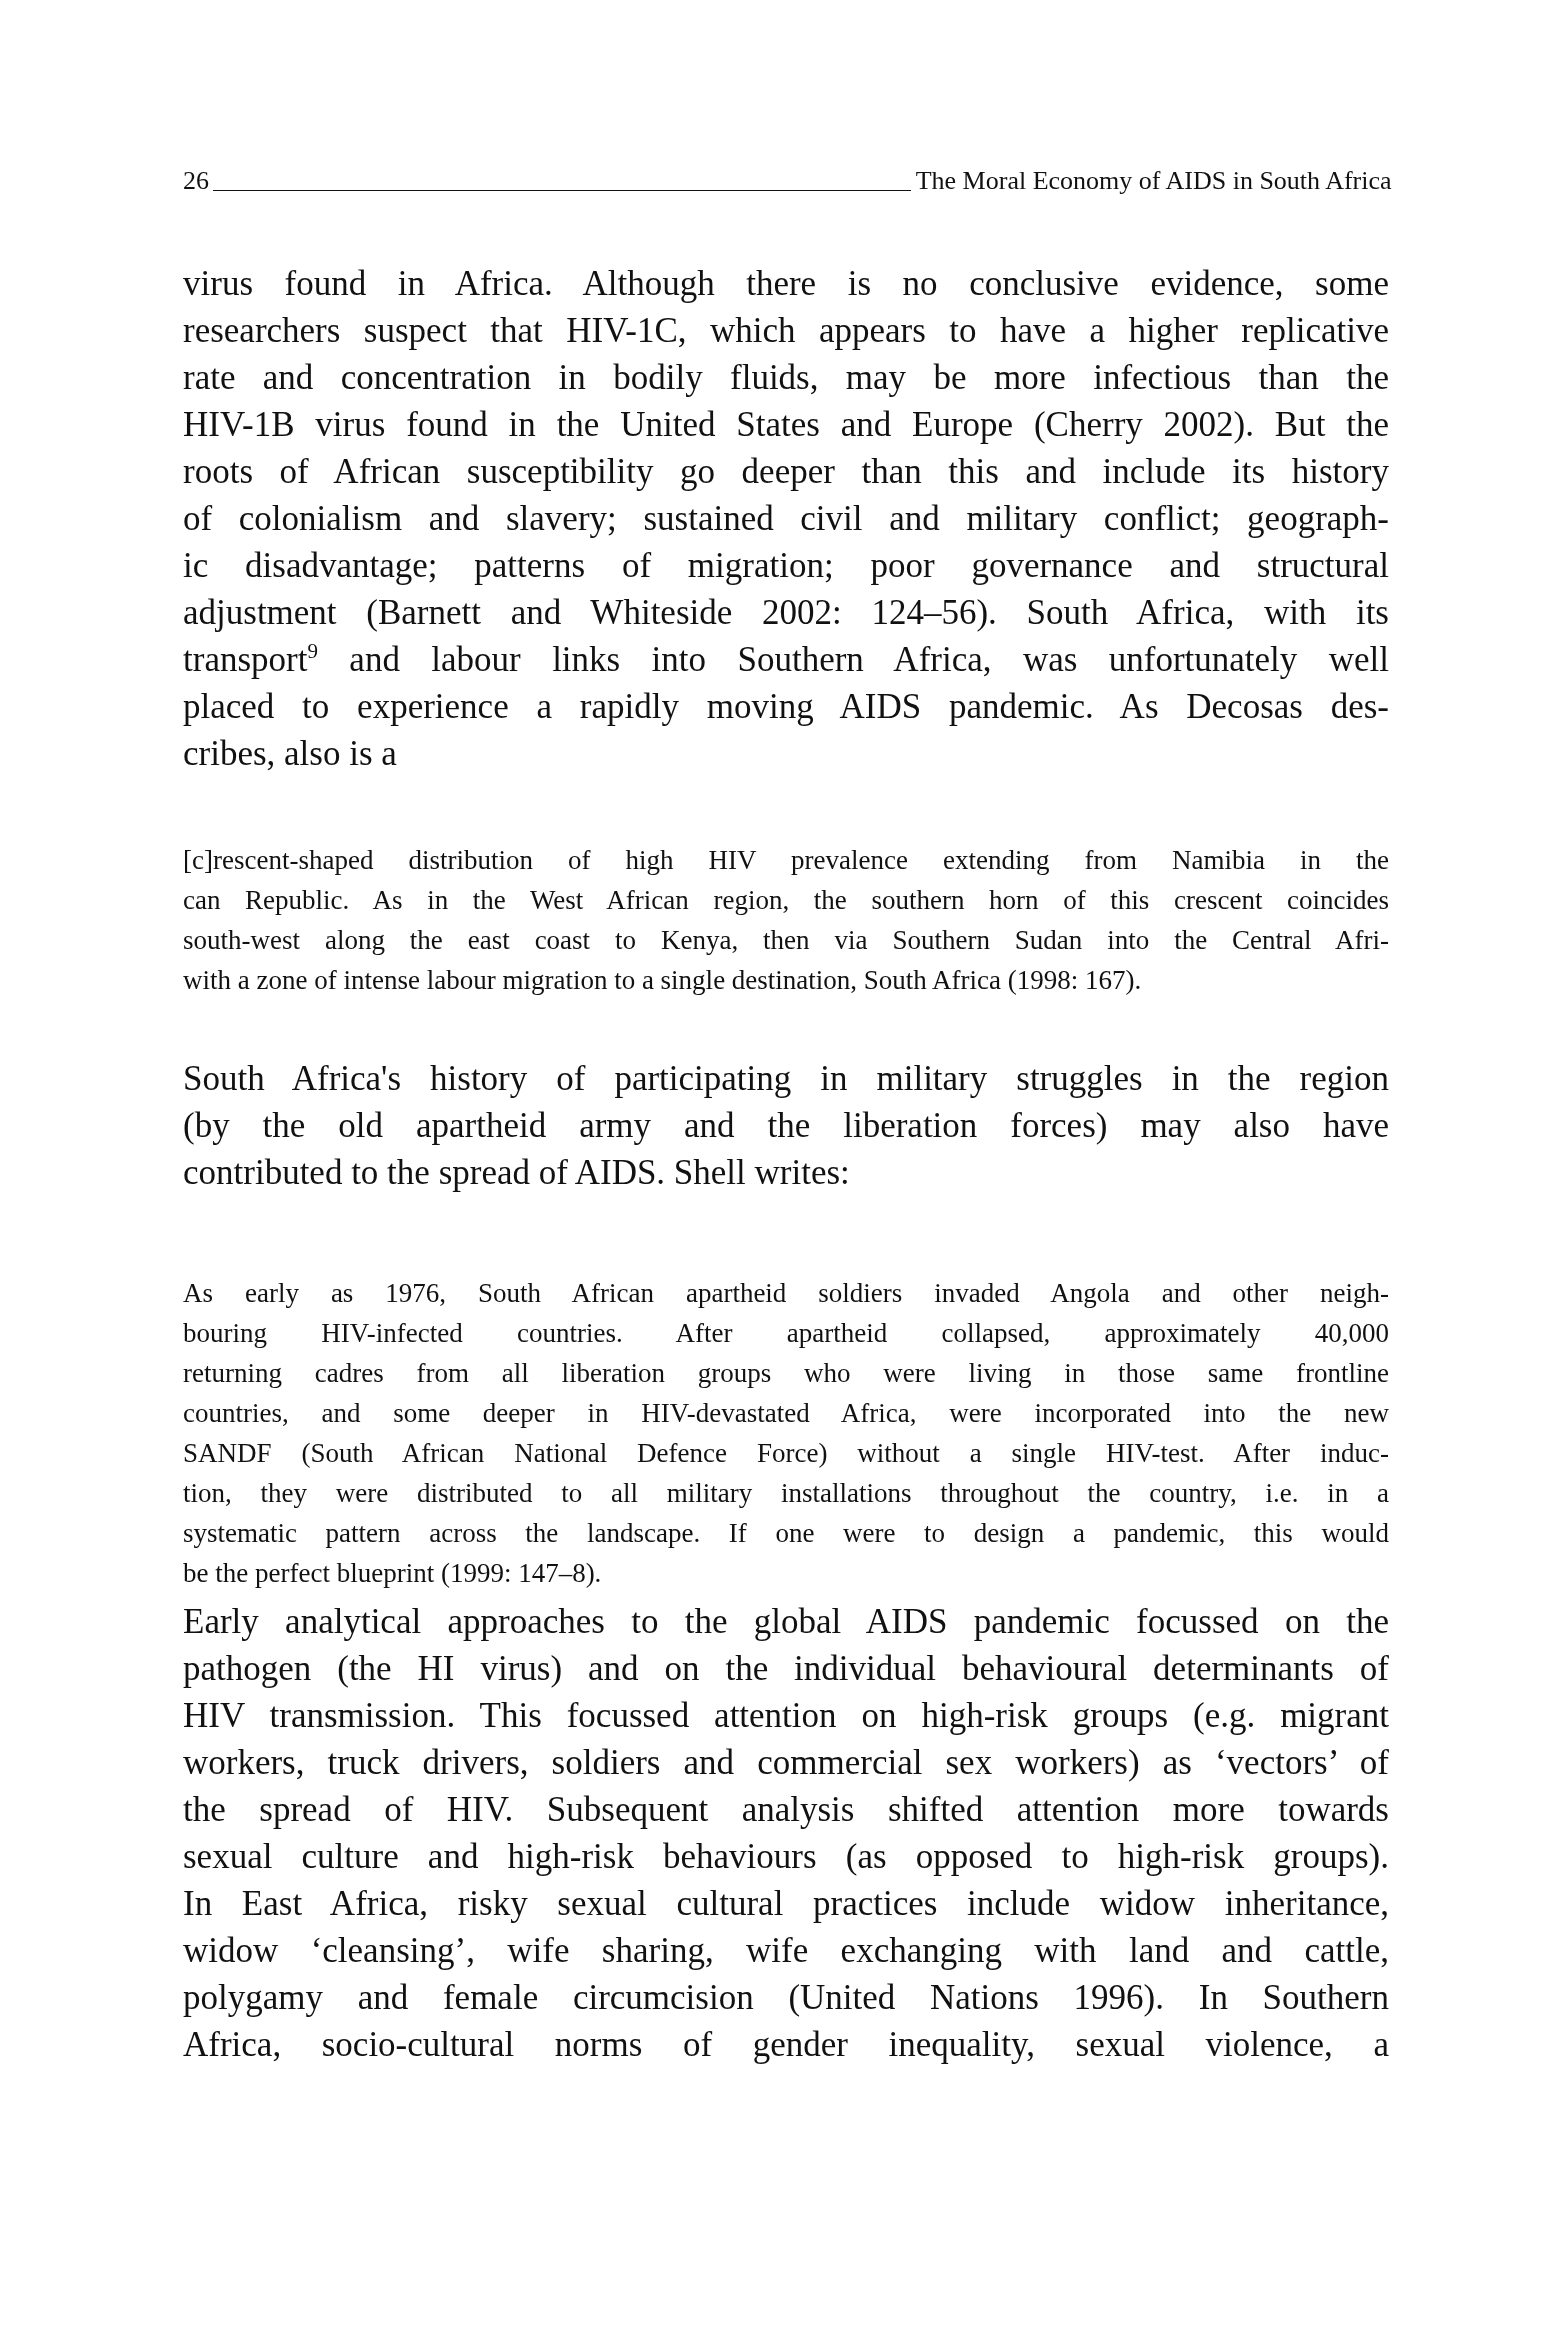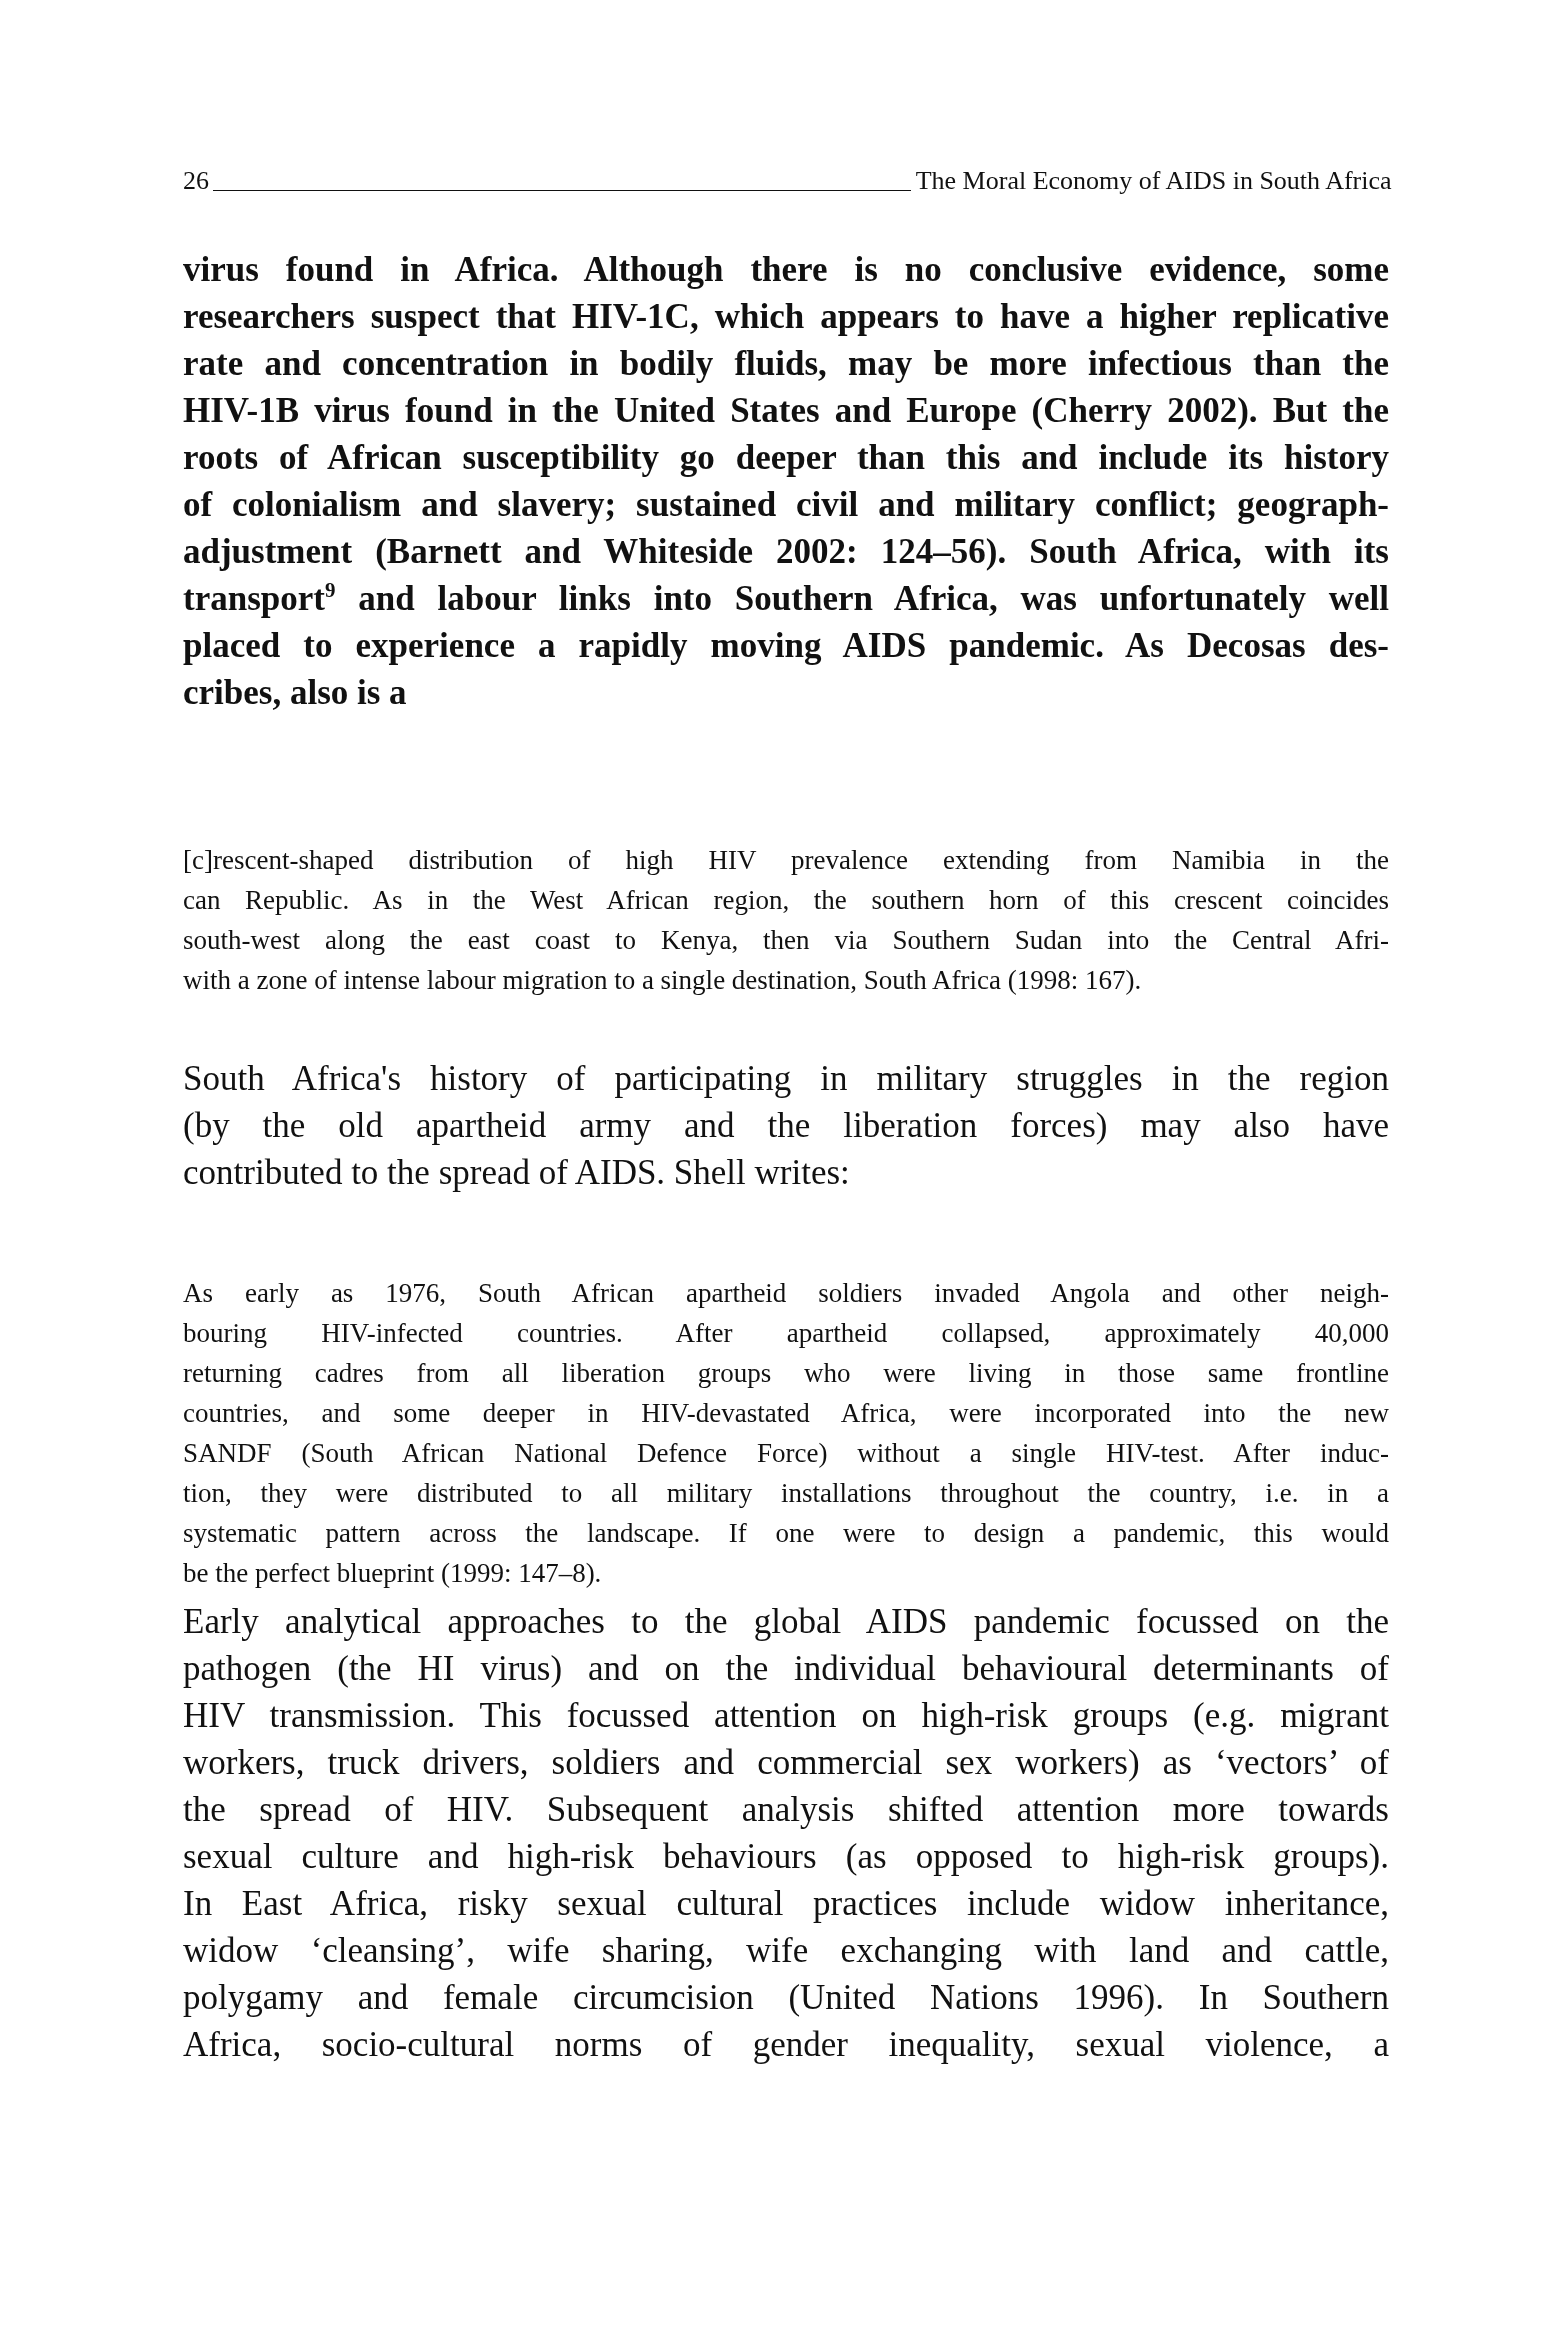--- a/index.html
+++ b/index.html
@@ -8,21 +8,21 @@
   .page { position: absolute; left: 183px; top: 0; width: 1206px; }
   .running-head { position: absolute; top: 146px; left: 0; width: 1206px; height: 38px;
                   display: flex; align-items: flex-end; font-size: 26px; line-height: 31px; margin-top: 12px; }
   .running-head .folio { flex: 0 0 auto; }
   .running-head .rule { flex: 0 0 698px; border-bottom: 1.7px solid #111; margin: 0 5.2px 5.2px 3.5px; height: 0.9px; }
   .running-head .title { flex: 1 1 auto; text-align: right; white-space: nowrap; }
   .body-text { position: absolute; left: 0; width: 1206px; font-size: 35px; line-height: 47px;
                text-align: justify; margin: 0; hyphens: manual; }
   .quote { position: absolute; left: 0; width: 1206px; font-size: 27px; line-height: 40px;
            text-align: justify; margin: 0; }
-  .para-1 { top: 246px; font-weight: bold; }
+  .para-1 { top: 260px; }
   .quote-1 { top: 840px; }
   .para-2 { top: 1055px; }
   .quote-2 { top: 1273px; }
   .para-3 { top: 1598px; }
   .line { display: block; text-align: justify; text-align-last: justify; white-space: nowrap; }
   .line.last { text-align-last: left; }
   sup { font-size: 0.6em; line-height: 0; vertical-align: super; }
 </style>
 </head>
 <body>
@@ -35,20 +35,21 @@
     <span class="title">The Moral Economy of AIDS in South Africa</span>
   </div>
 
   <p class="body-text para-1">
     <span class="line">virus found in Africa. Although there is no conclusive evidence, some</span>
     <span class="line">researchers suspect that HIV-1C, which appears to have a higher replicative</span>
     <span class="line">rate and concentration in bodily fluids, may be more infectious than the</span>
     <span class="line">HIV-1B virus found in the United States and Europe (Cherry 2002). But the</span>
     <span class="line">roots of African susceptibility go deeper than this and include its history</span>
     <span class="line">of colonialism and slavery; sustained civil and military conflict; geograph-</span>
+    <span class="line">ic disadvantage; patterns of migration; poor governance and structural</span>
     <span class="line">adjustment (Barnett and Whiteside 2002: 124–56). South Africa, with its</span>
     <span class="line"><span>transport</span><sup>9</sup> <span>and labour links into Southern Africa, was unfortunately well</span></span>
     <span class="line">placed to experience a rapidly moving AIDS pandemic. As Decosas des-</span>
     <span class="line last">cribes, also is a</span>
   </p>
 
   <blockquote class="quote quote-1">
     <span class="line">[c]rescent-shaped distribution of high HIV prevalence extending from Namibia in the</span>
     <span class="line">can Republic. As in the West African region, the southern horn of this crescent coincides</span>
     <span class="line">south-west along the east coast to Kenya, then via Southern Sudan into the Central Afri-</span>

